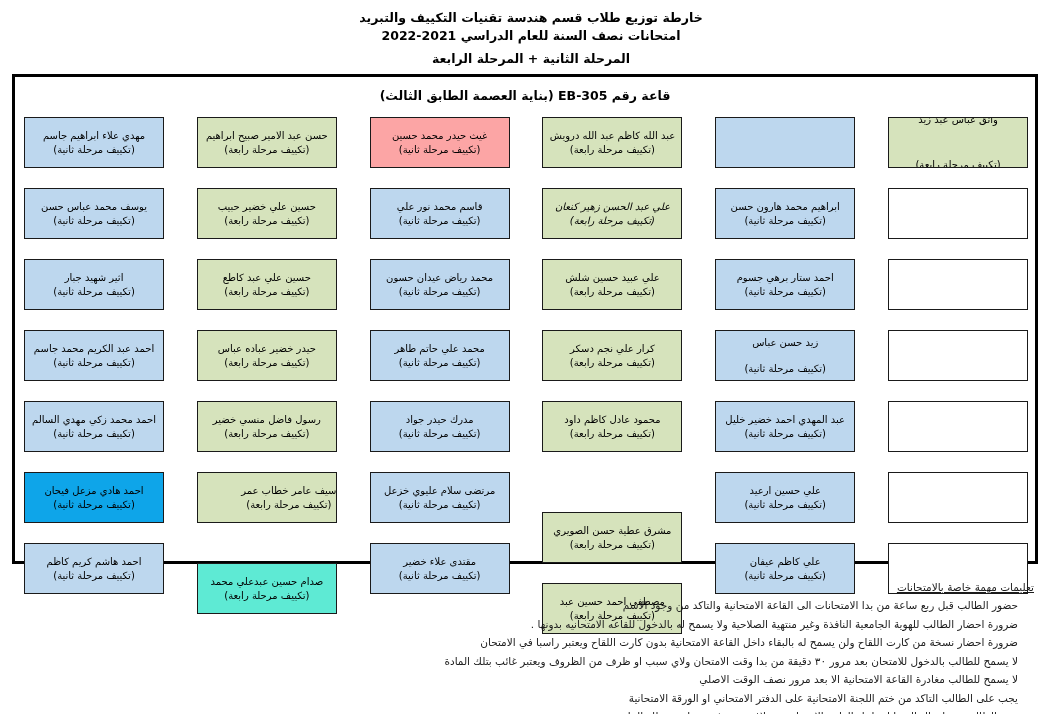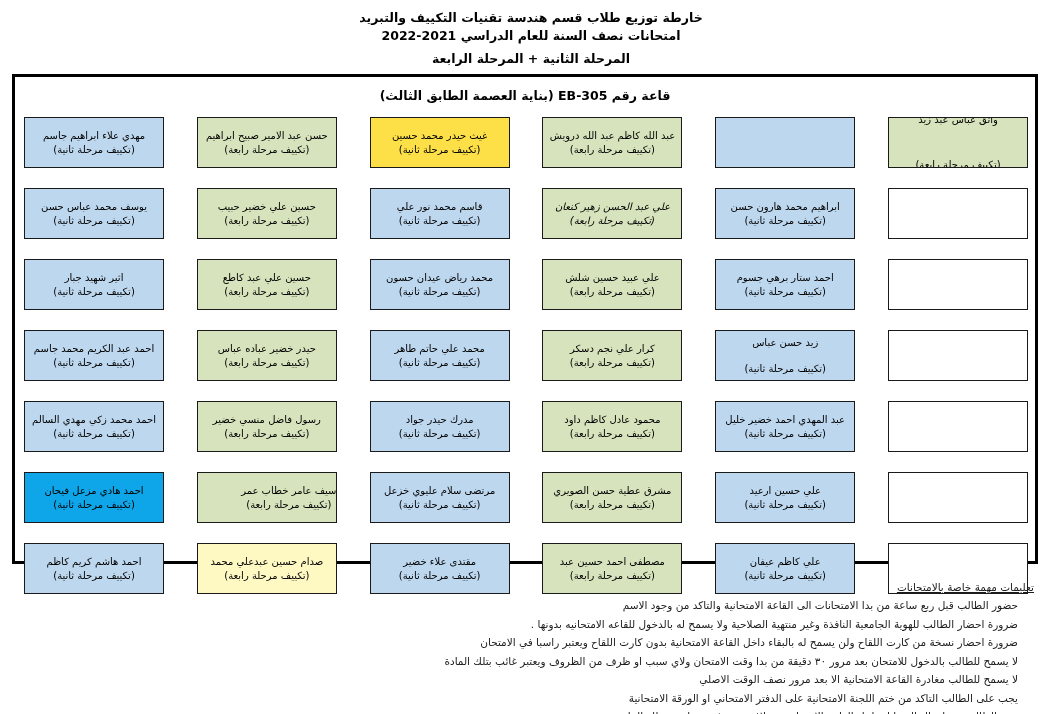--- a/index.html
+++ b/index.html
@@ -107,31 +107,31 @@
           <div class="st">(تكييف مرحلة رابعة)</div>
         </div>
         <div class="cell" style="background: rgb(214, 227, 188);">
           <div class="nm">كرار علي نجم دسكر</div>
           <div class="st">(تكييف مرحلة رابعة)</div>
         </div>
         <div class="cell" style="background: rgb(214, 227, 188);">
           <div class="nm">محمود عادل كاظم داود</div>
           <div class="st">(تكييف مرحلة رابعة)</div>
         </div>
-        <div class="cell" style="background: rgb(214, 227, 188);">
+        <div class="cell" style="background: rgb(214, 227, 188); margin-top: 40px;">
           <div class="nm">مشرق عطية حسن الصويري</div>
           <div class="st">(تكييف مرحلة رابعة)</div>
         </div>
         <div class="cell" style="background: rgb(214, 227, 188);">
           <div class="nm">مصطفى احمد حسين عبد</div>
           <div class="st">(تكييف مرحلة رابعة)</div>
         </div>
       </div>
       <div class="seat-col">
-        <div class="cell" style="background: #fde047;">
+        <div class="cell" style="background: #fca5a5;">
           <div class="nm">غيث حيدر محمد حسين</div>
           <div class="st">(تكييف مرحلة ثانية)</div>
         </div>
         <div class="cell" style="background: rgb(189, 215, 238);">
           <div class="nm">قاسم محمد نور علي</div>
           <div class="st">(تكييف مرحلة ثانية)</div>
         </div>
         <div class="cell" style="background: rgb(189, 215, 238);">
           <div class="nm">محمد رياض عيدان حسون</div>
           <div class="st">(تكييف مرحلة ثانية)</div>
@@ -171,21 +171,21 @@
           <div class="st">(تكييف مرحلة رابعة)</div>
         </div>
         <div class="cell" style="background: rgb(214, 227, 188);">
           <div class="nm">رسول فاضل منسي خضير</div>
           <div class="st">(تكييف مرحلة رابعة)</div>
         </div>
         <div class="cell" style="background: rgb(214, 227, 188); padding-left: 44px;">
           <div class="nm">سيف عامر خطاب عمر</div>
           <div class="st">(تكييف مرحلة رابعة)</div>
         </div>
-        <div class="cell" style="background: #fef9c3;">
+        <div class="cell" style="background: #5eead4; margin-top: 20px;">
           <div class="nm">صدام حسين عبدعلي محمد</div>
           <div class="st">(تكييف مرحلة رابعة)</div>
         </div>
       </div>
       <div class="seat-col">
         <div class="cell" style="background: rgb(189, 215, 238);">
           <div class="nm">مهدي علاء ابراهيم جاسم</div>
           <div class="st">(تكييف مرحلة ثانية)</div>
         </div>
         <div class="cell" style="background: rgb(189, 215, 238);">

